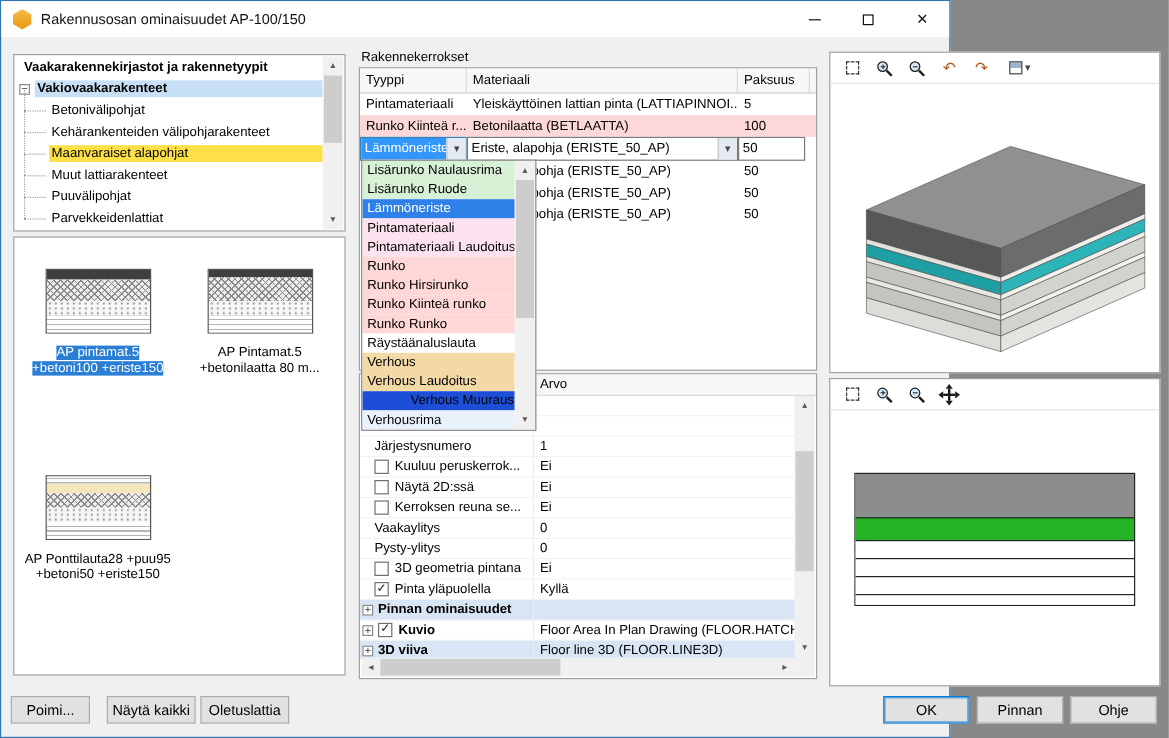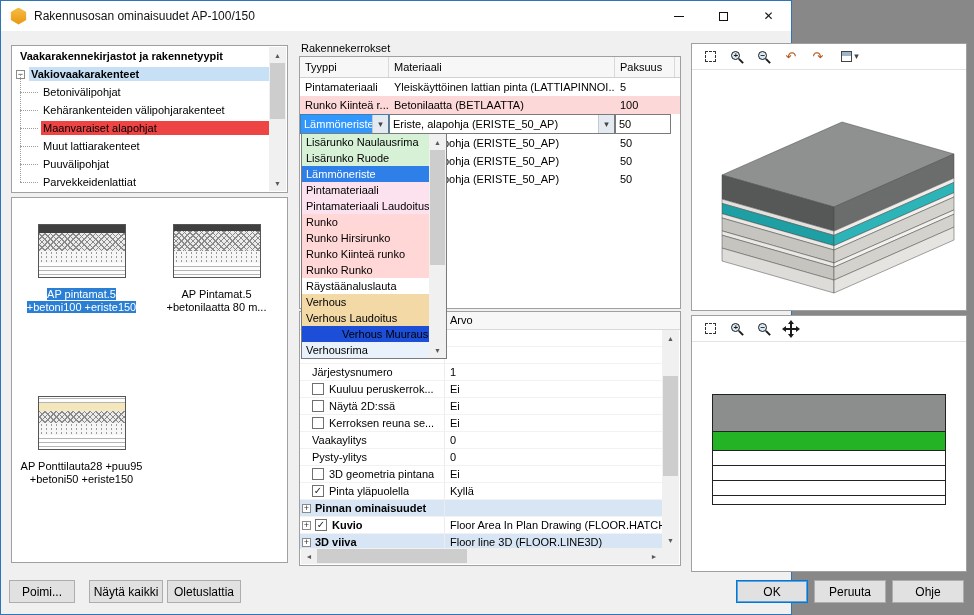--- a/index.html
+++ b/index.html
@@ -33,21 +33,21 @@
   .sb-corner { position:absolute; right:1px; bottom:1px; width:17px; height:16px; background:#f0f0f0; }
 
   
   .tree-panel { left:10px; top:44px; width:277px; height:148px; }
   .tree-rows { position:absolute; left:1px; top:1px; right:18px; bottom:1px; overflow:hidden; }
   .tree-row { height:18px; display:flex; align-items:center; font-size:11px; white-space:nowrap; }
   .tree-row.root { padding-left:5px;font-weight:bold; }
   .tree-row.group { padding-left:3px; }
   .tree-row .labelwrap { flex:1; padding:1px 2px; }
   .tree-row.group .labelwrap { background:#c7e0f6; font-weight:bold; }
-  .tree-row.graysel .labelwrap { background:#ef4444; }
+  .tree-row.graysel .labelwrap { background:#fde047; }
   .expander { width:9px; height:9px; border:1px solid #8a8a8a; background:#fff; display:inline-flex; align-items:center; justify-content:center; margin-right:4px; flex:0 0 auto; }
   .expander i { font-style:normal; font-size:9px; line-height:7px; color:#333; }
   .stub { width:18px; height:0; border-top:1px dotted #9f9f9f; margin:0 3px 0 7px; flex:0 0 auto; }
   .tree-vline { position:absolute; left:7px; top:28px; height:107px; border-left:1px dotted #9f9f9f; }
 
   
   .thumbs-panel { left:10px; top:196px; width:277px; height:366px; }
   .thumb-grid { display:flex; flex-wrap:wrap; padding:12px 2px 0 2px; }
   .thumb-cell { width:135px; height:172px; display:flex; flex-direction:column; align-items:center; }
   .thumb-img { width:88px; height:54px; margin:14px auto 10px auto; border:1px solid #555; overflow:hidden; }
@@ -558,16 +558,16 @@
         <div class="s green"></div>
         <div class="s white"></div>
         <div class="s white"></div>
         <div class="s white"></div>
         <div class="s short"></div>
       </div>
     </div>
   </div>
 
   <button class="btn btn-ok default">OK</button>
-  <button class="btn btn-peruuta">Peruuta</button>
+  <button class="btn btn-peruuta">Pinnan</button>
   <button class="btn btn-ohje">Ohje</button>
 
 </div>
 
 </body></html>

